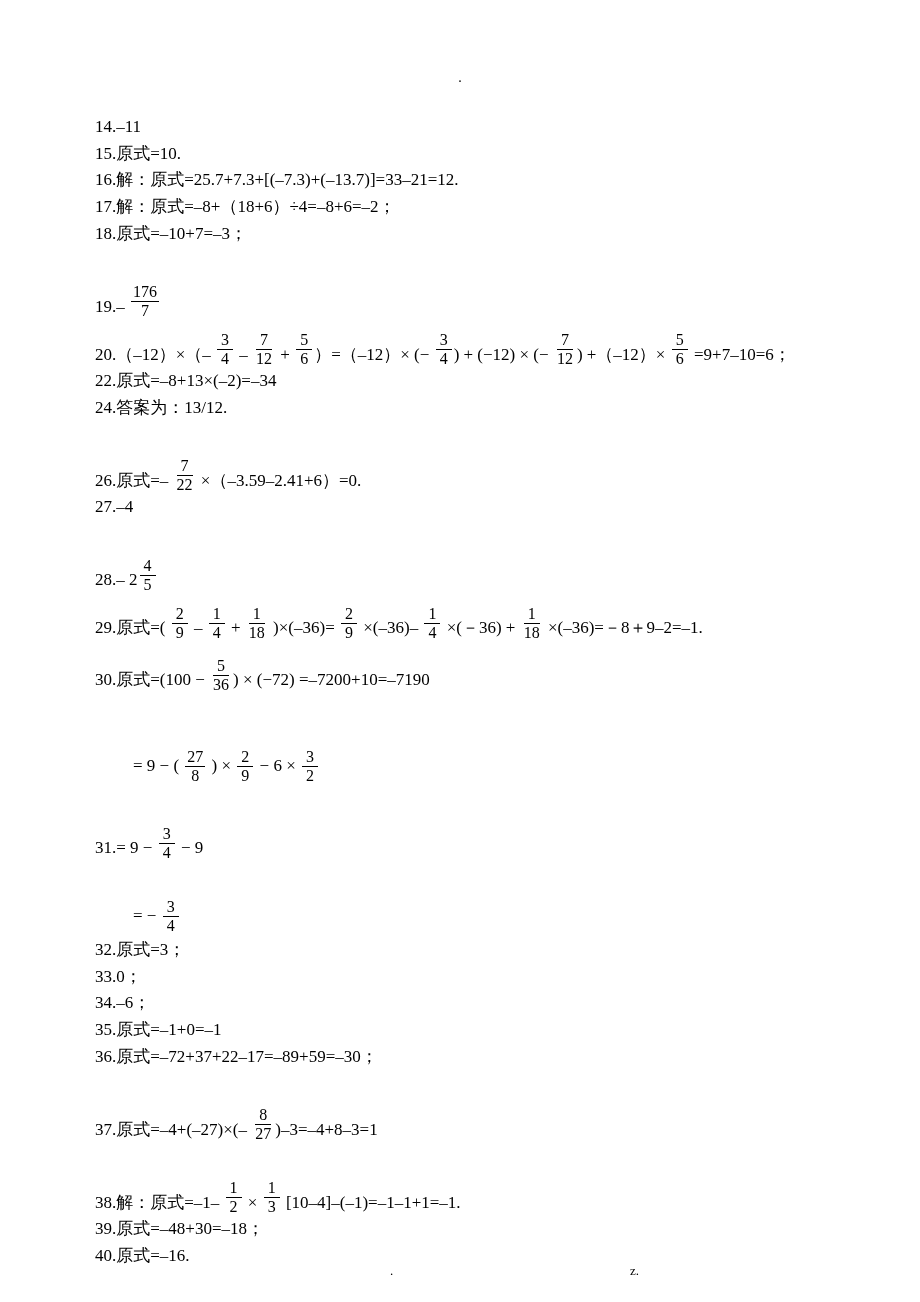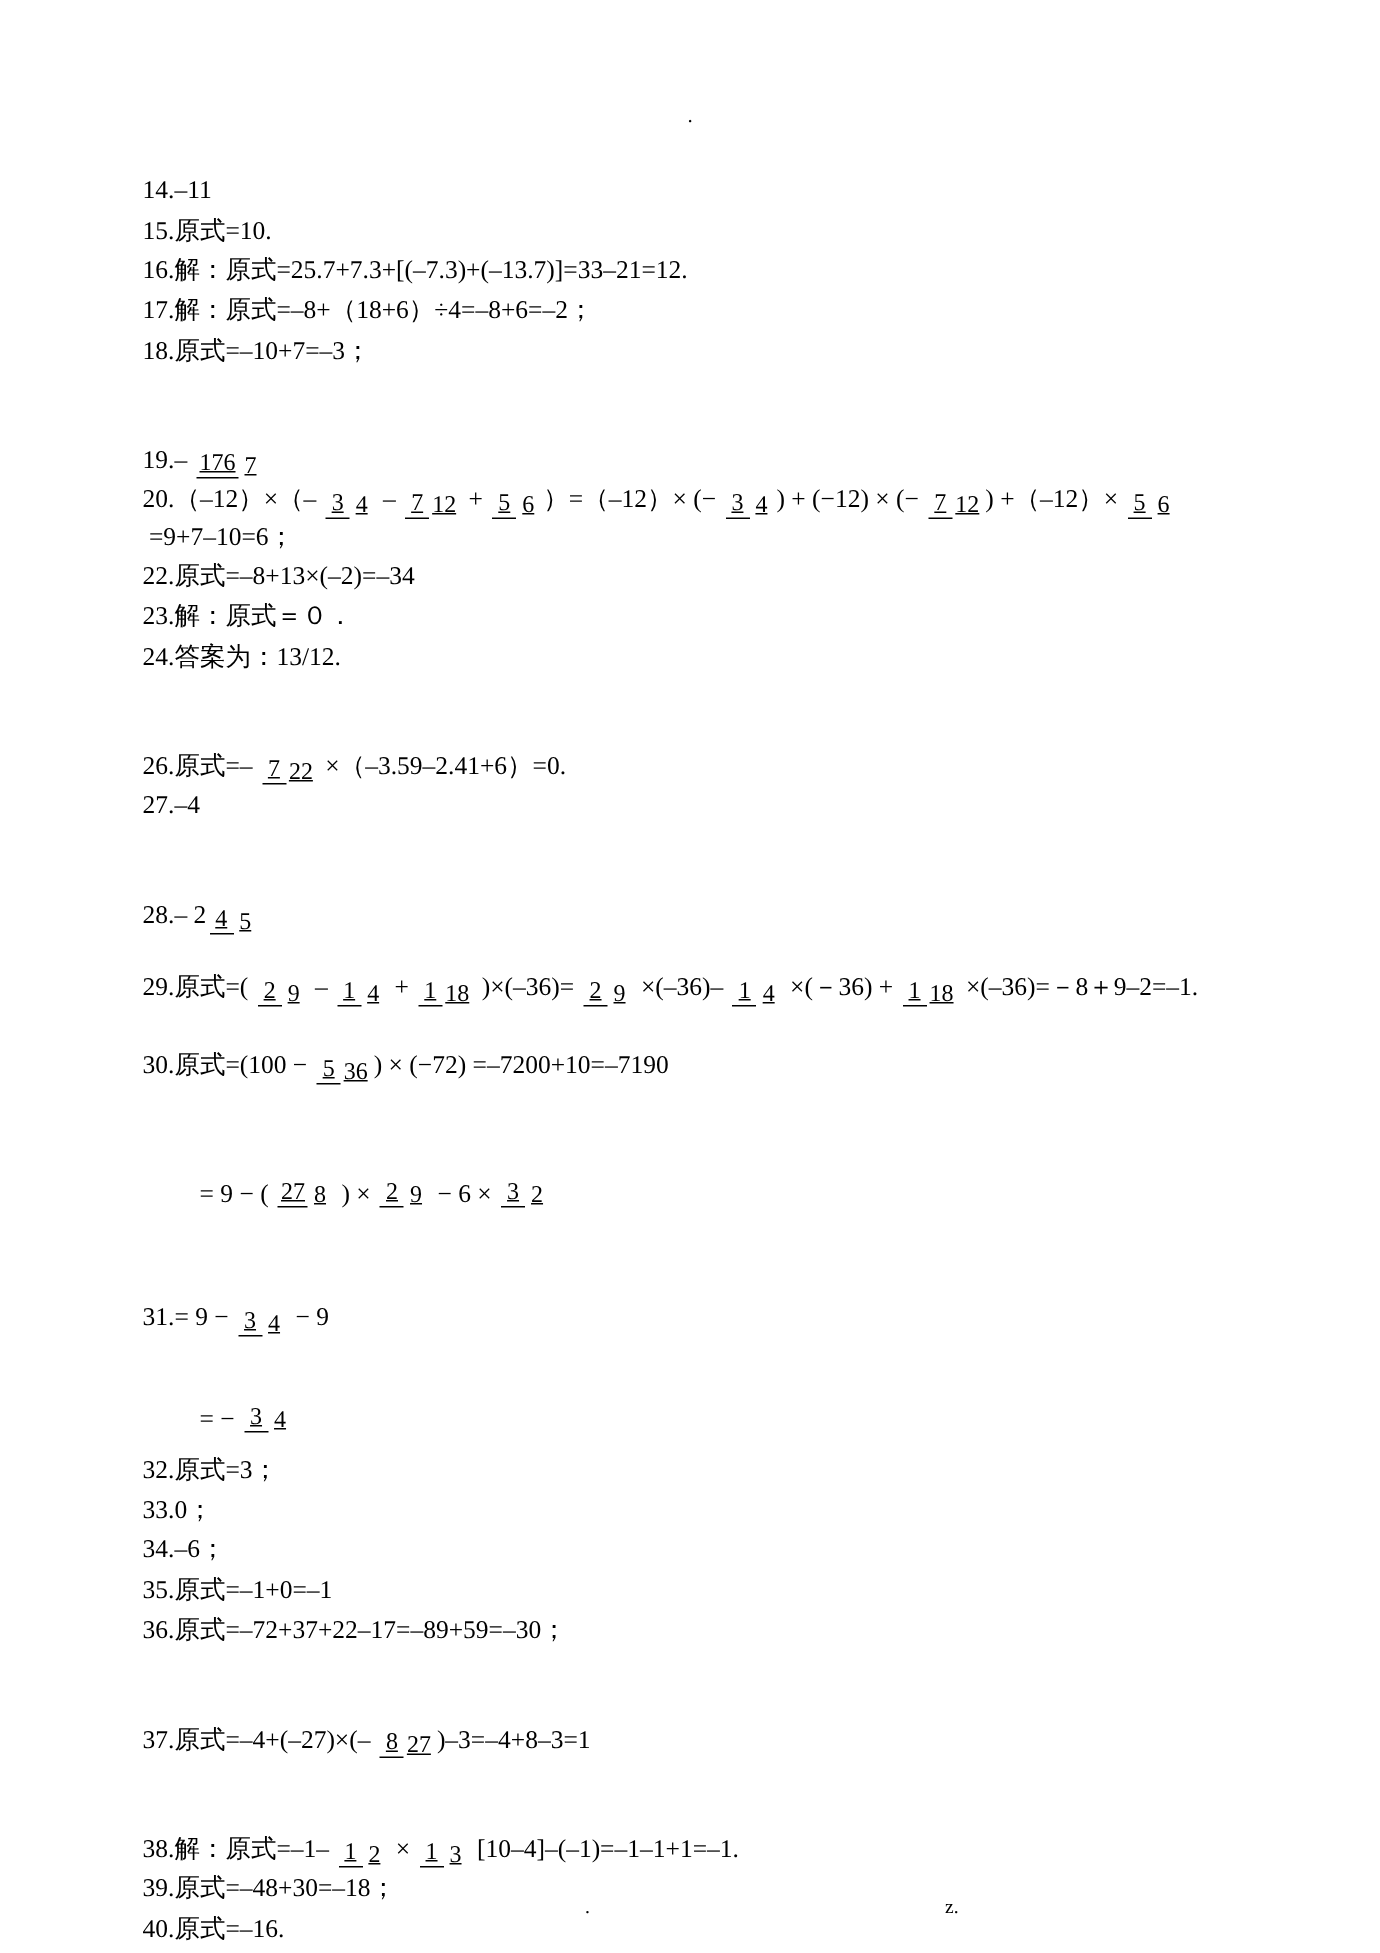--- a/index.html
+++ b/index.html
@@ -32,27 +32,26 @@
     display: flex;
     flex-wrap: wrap;
     align-items: flex-end;
     margin-bottom: 2px;
   }
   .tall { min-height: 40px; margin-top: 33px; }
   .mtall { min-height: 46px; }
   .xtall { min-height: 50px; }
   .frac {
     display: inline-flex;
-    flex-direction: row;
+    flex-direction: column;
     align-items: center;
     vertical-align: middle;
     margin: 0 2px;
     line-height: 1.0;
     font-size: 16px;
-    text-decoration: underline;
   }
   .frac .num {
     padding: 0 2px 1px 2px;
     border-bottom: 1px solid #000;
     min-width: 12px;
     text-align: center;
   }
   .frac .den {
     padding: 1px 2px 0 2px;
     min-width: 12px;
@@ -144,23 +143,20 @@
       <span class="seg">) +（–12）× </span>
       <span class="frac">
           <span class="num">5</span>
           <span class="den">6</span>
         </span>
       <span class="seg"> =9+7–10=6；</span>
     </div>
 
     <div class="line">
         <span class="seg">22.原式=–8+13×(–2)=–34</span>
-      </div>
-    <div class="line">
-        <span class="seg">23.解：原式＝０．</span>
       </div>
     <div class="line">
         <span class="seg">24.答案为：13/12.</span>
       </div>
 
     <div class="line tall">
       <span class="seg">26.原式=– </span>
       <span class="frac">
           <span class="num">7</span>
           <span class="den">22</span>

